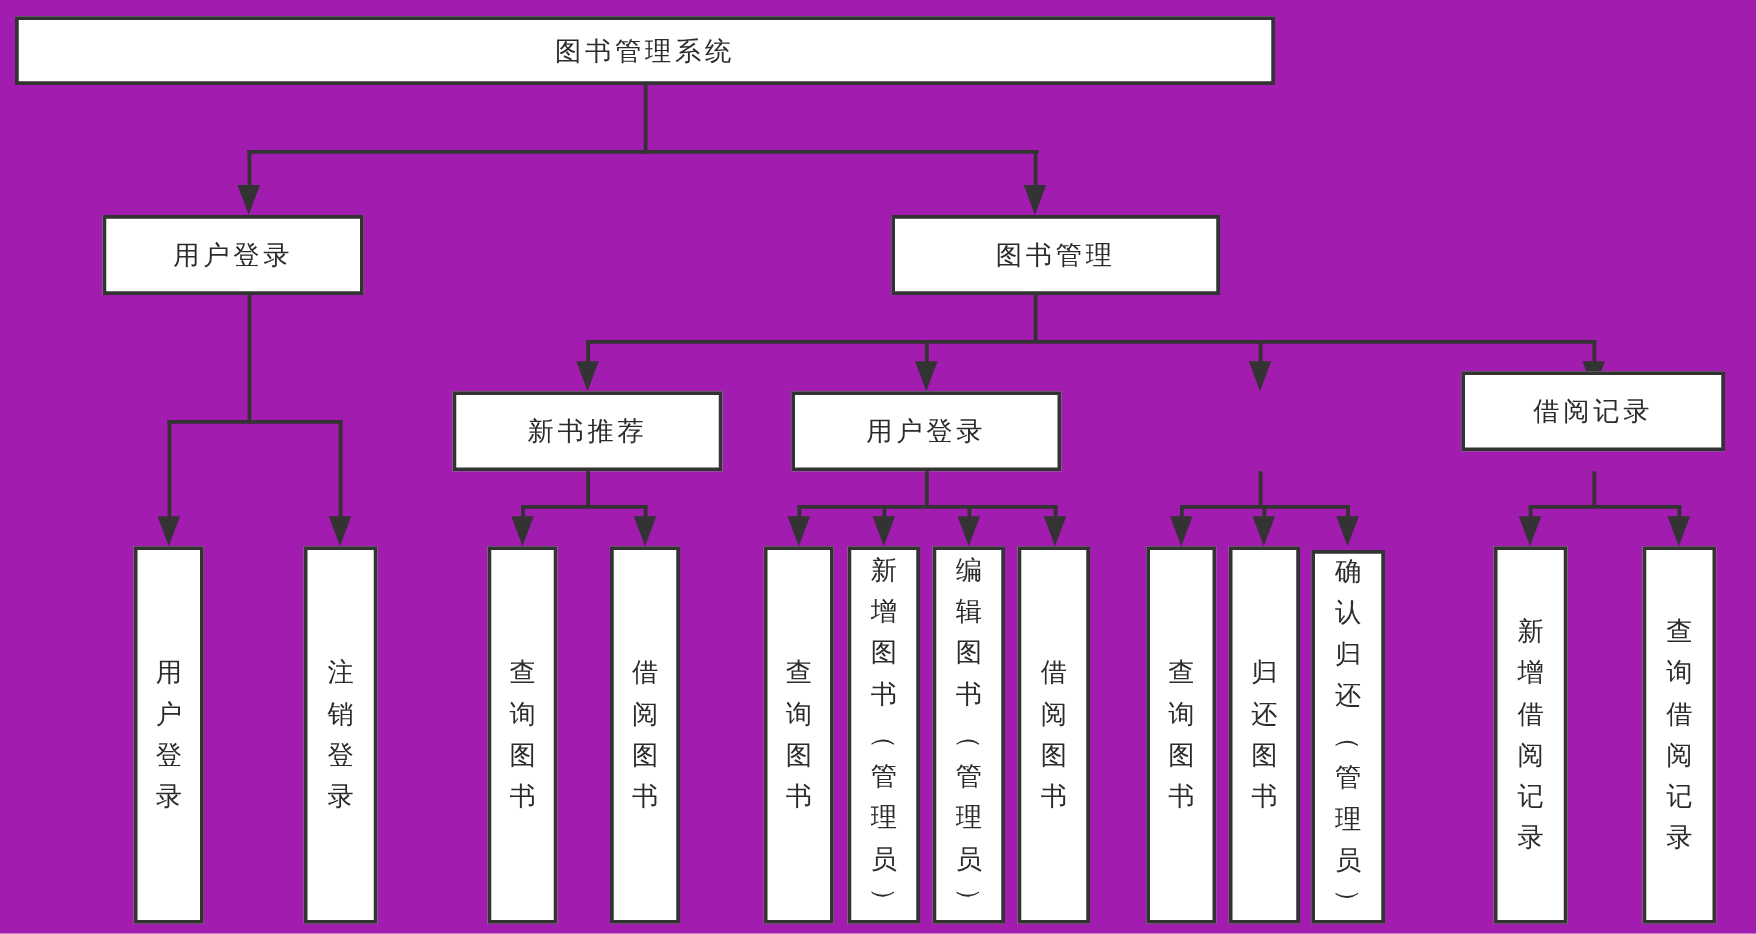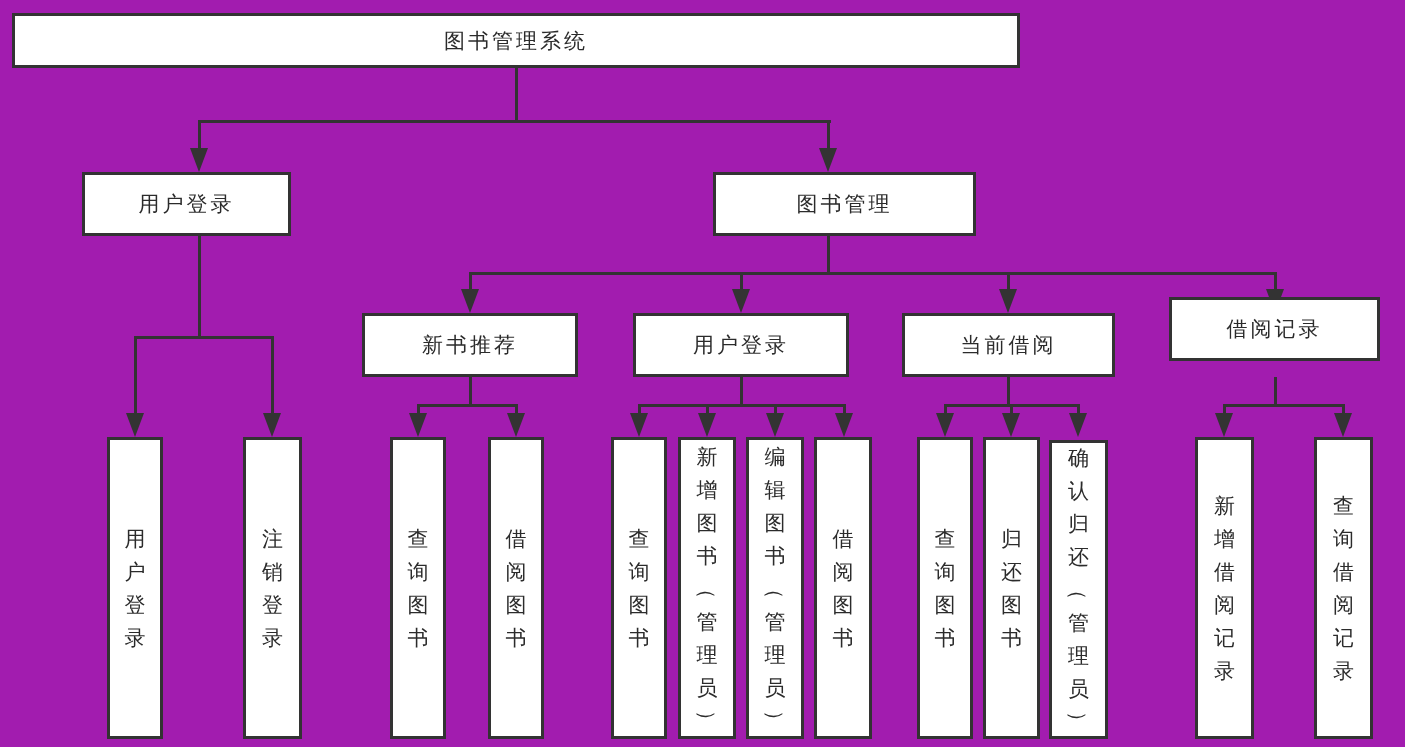--- a/index.html
+++ b/index.html
@@ -67,23 +67,20 @@
   <div class="arrow" style="left:999px; top:289px;"></div>
   <div class="line" style="left:1274px; top:272px; width:3px; height:20px;"></div>
   <div class="arrow" style="left:1266px; top:289px;"></div>
 
   <div class="box" style="left:362px; top:313px; width:216px; height:64px;">
     <span class="hlabel">新书推荐</span>
   </div>
   <div class="box" style="left:633px; top:313px; width:216px; height:64px;">
     <span class="hlabel">用户登录</span>
   </div>
-  <div class="box" style="left:902px; top:313px; width:213px; height:64px;">
-    <span class="hlabel">当前借阅</span>
-  </div>
   <div class="box" style="left:1169px; top:297px; width:211px; height:64px;">
     <span class="hlabel">借阅记录</span>
   </div>
 
   <div class="line" style="left:469px; top:377px; width:3px; height:29px;"></div>
   <div class="line" style="left:417px; top:404px; width:101px; height:3px;"></div>
   <div class="line" style="left:417px; top:404px; width:3px; height:14px;"></div>
   <div class="arrow" style="left:409px; top:413px;"></div>
   <div class="line" style="left:515px; top:404px; width:3px; height:14px;"></div>
   <div class="arrow" style="left:507px; top:413px;"></div>

